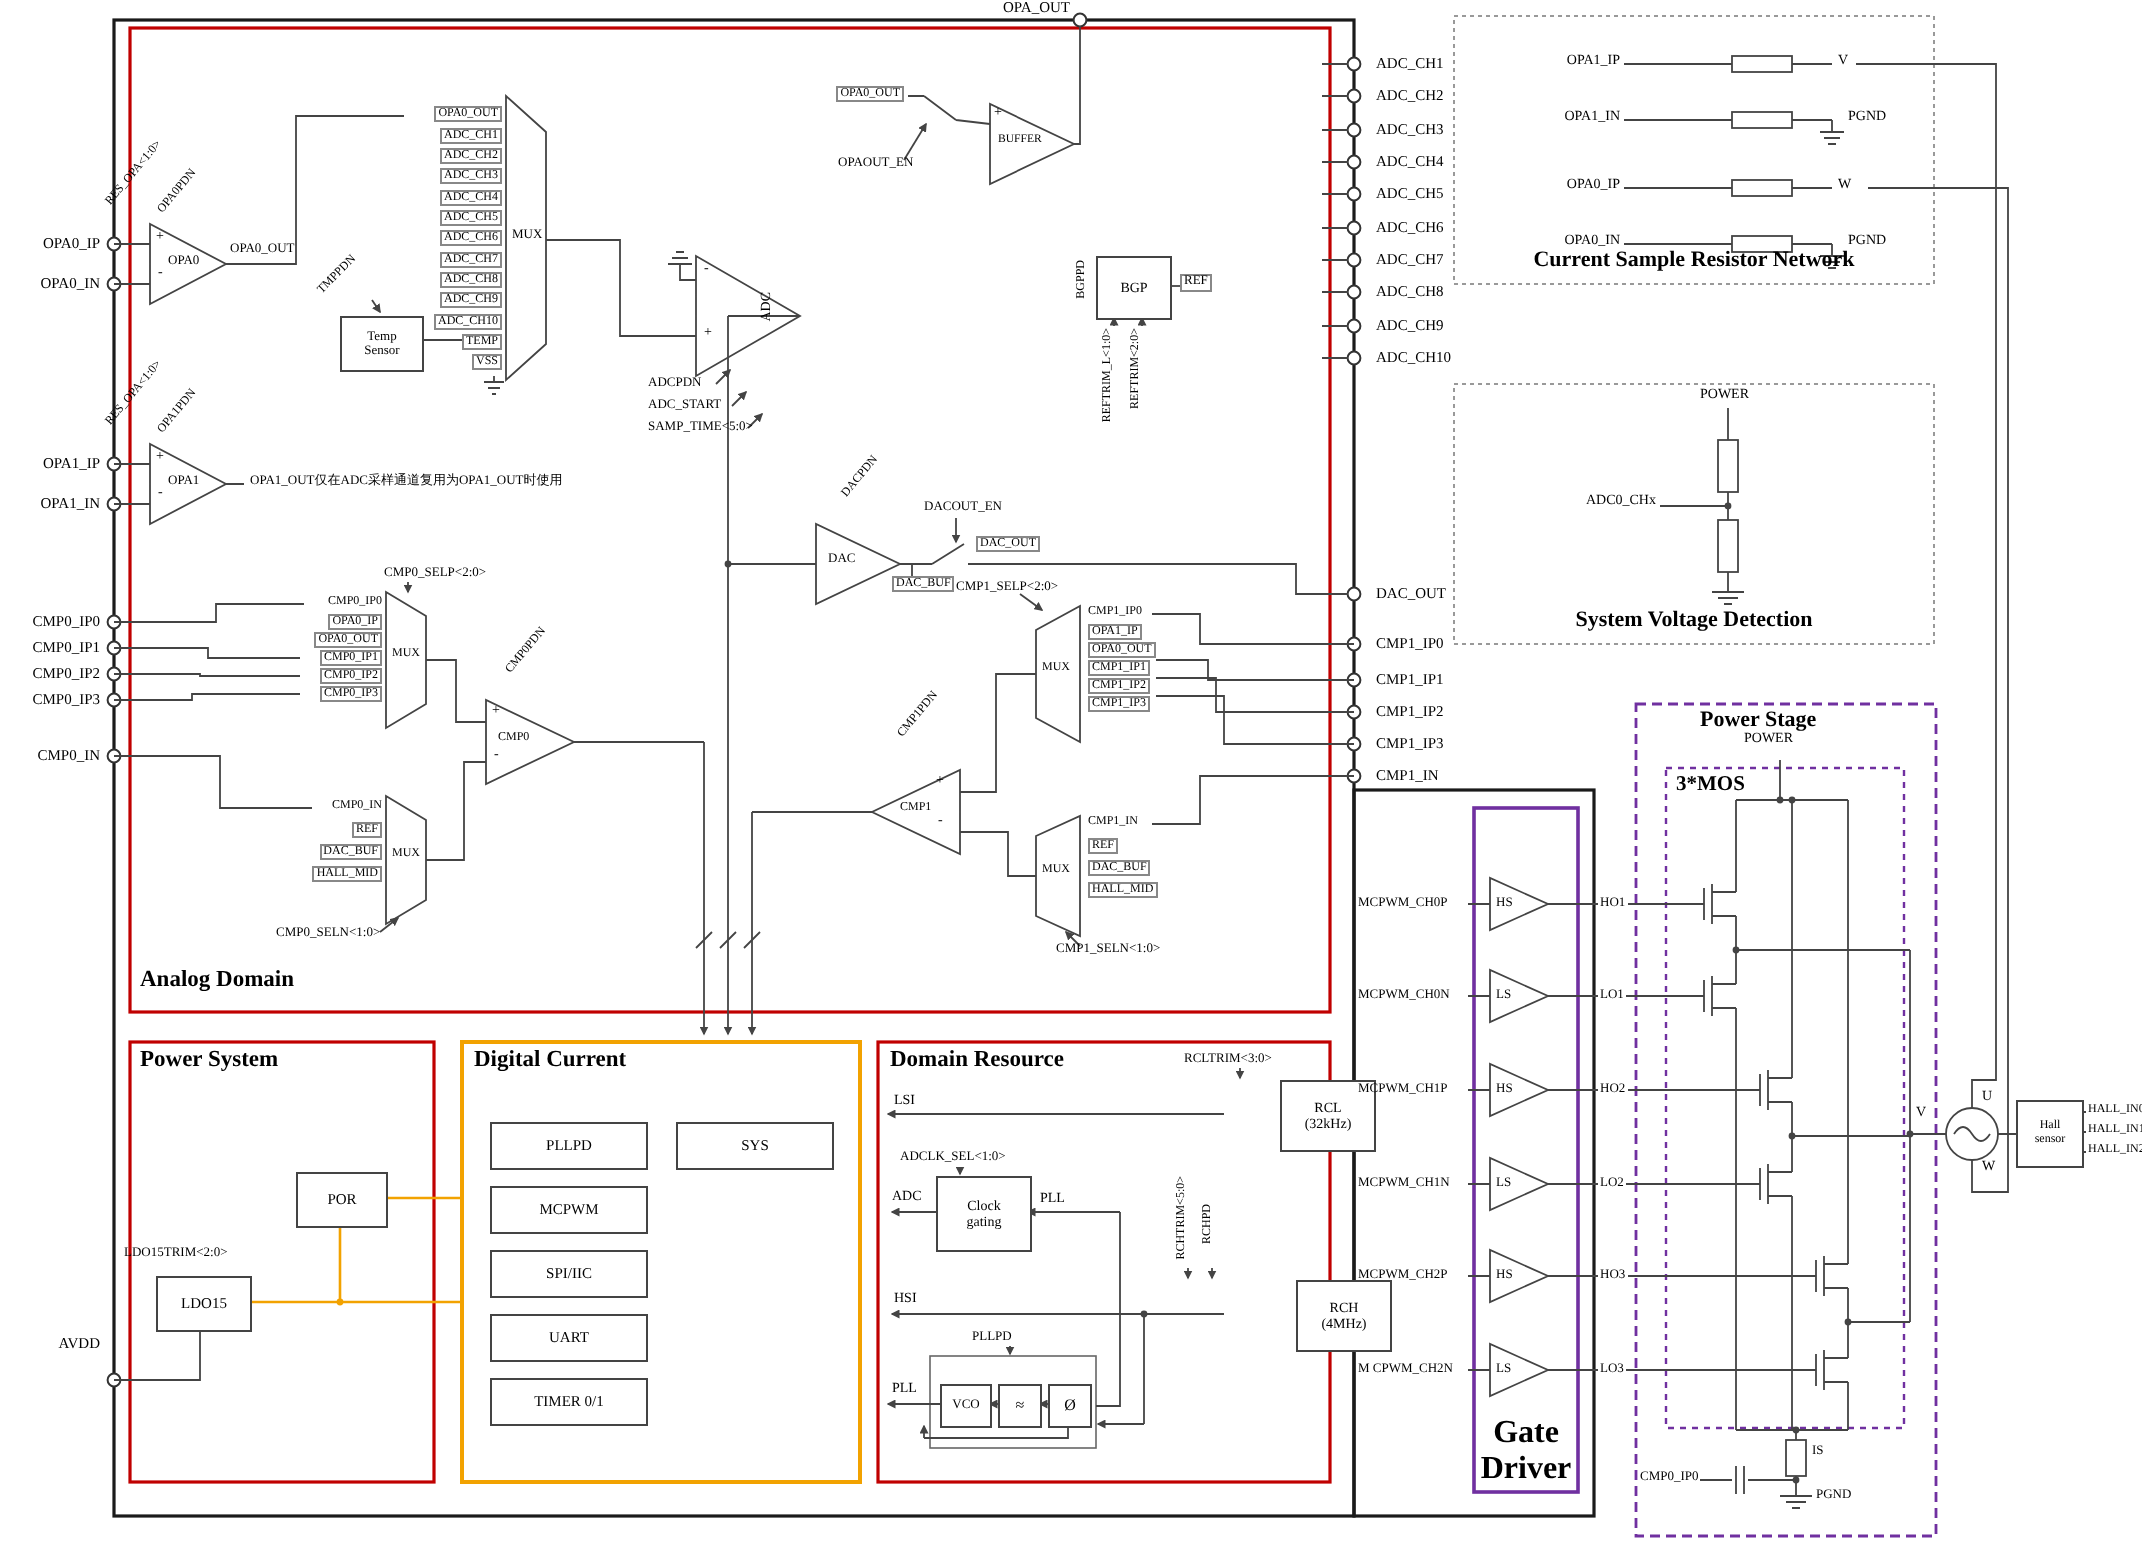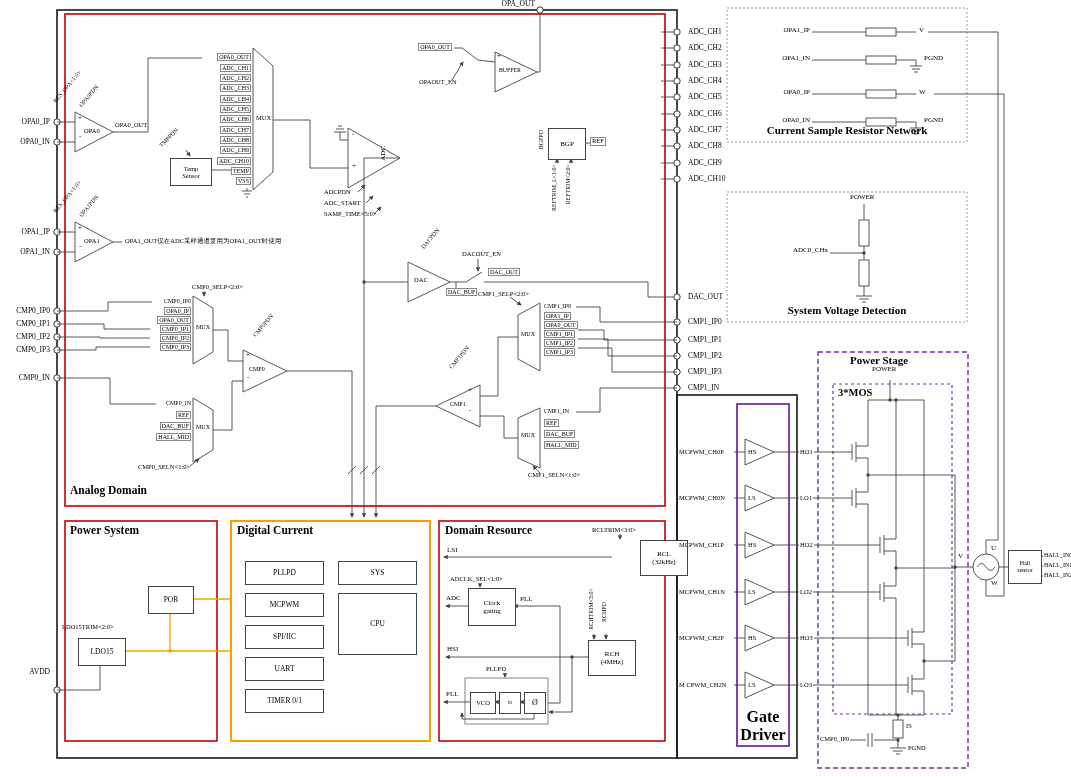--- a/index.html
+++ b/index.html
@@ -349,32 +349,31 @@
 <div class="blk" style="left:148px;top:586px;width:44px;height:26px">POR</div>
 <div class="blk" style="left:78px;top:638px;width:46px;height:26px">LDO15</div>
 <div class="t f65" style="left:62px;top:623px">LDO15TRIM&lt;2:0&gt;</div>
 
 <div class="blk" style="left:245px;top:561px;width:77px;height:22px">PLLPD</div>
 <div class="blk" style="left:245px;top:593px;width:77px;height:22px">MCPWM</div>
 <div class="blk" style="left:245px;top:625px;width:77px;height:22px">SPI/IIC</div>
 <div class="blk" style="left:245px;top:657px;width:77px;height:22px">UART</div>
 <div class="blk" style="left:245px;top:689px;width:77px;height:22px">TIMER 0/1</div>
 <div class="blk" style="left:338px;top:561px;width:77px;height:22px">SYS</div>
-<div class="blk" style="left:338px;top:593px;width:77px;height:60px">CPU</div>
 
 <div class="blk" style="left:640px;top:540px;width:46px;height:34px;font-size:7px">RCL
 (32kHz)</div>
 <div class="t f65" style="left:592px;top:526px">RCLTRIM&lt;3:0&gt;</div>
 <div class="t f7" style="left:447px;top:547px">LSI</div>
 <div class="t f65" style="left:450px;top:575px">ADCLK_SEL&lt;1:0&gt;</div>
 <div class="blk" style="left:468px;top:588px;width:46px;height:36px;font-size:7px">Clock
 gating</div>
 <div class="t f7" style="left:446px;top:595px">ADC</div>
 <div class="t f7" style="left:520px;top:596px">PLL</div>
-<div class="blk" style="left:588px;top:640px;width:46px;height:34px;font-size:7px">RCH
+<div class="blk" style="left:648px;top:640px;width:46px;height:34px;font-size:7px">RCH
 (4MHz)</div>
 <div class="t f6 vt" style="left:588px;top:588px">RCHTRIM&lt;5:0&gt;</div>
 <div class="t f6 vt" style="left:601px;top:602px">RCHPD</div>
 <div class="t f7" style="left:447px;top:646px">HSI</div>
 <div class="t f65" style="left:486px;top:665px">PLLPD</div>
 <div class="blk" style="left:470px;top:692px;width:24px;height:20px;font-size:6.5px">VCO</div>
 <div class="blk" style="left:499px;top:692px;width:20px;height:20px;font-size:8px">≈</div>
 <div class="blk" style="left:524px;top:692px;width:20px;height:20px;font-size:8px">Ø</div>
 <div class="t f7" style="left:446px;top:691px">PLL</div>
 

